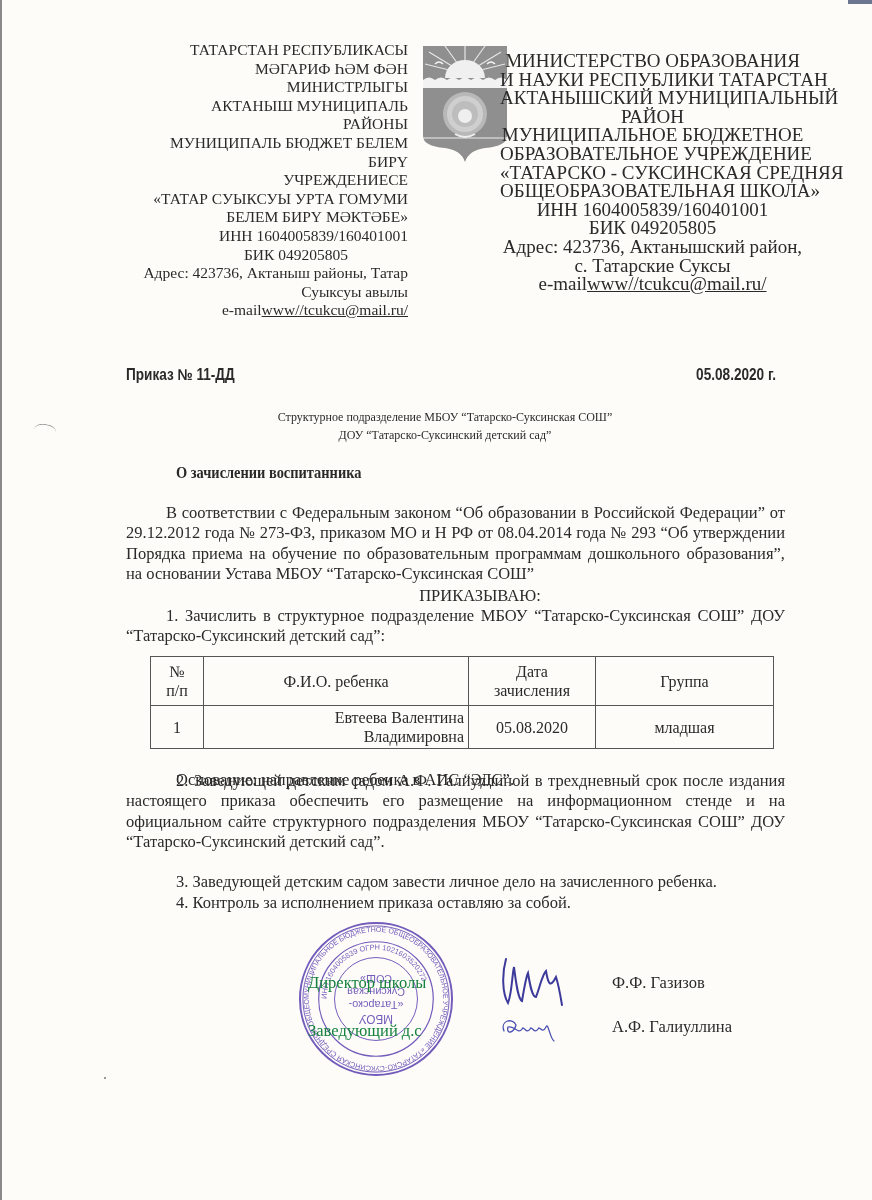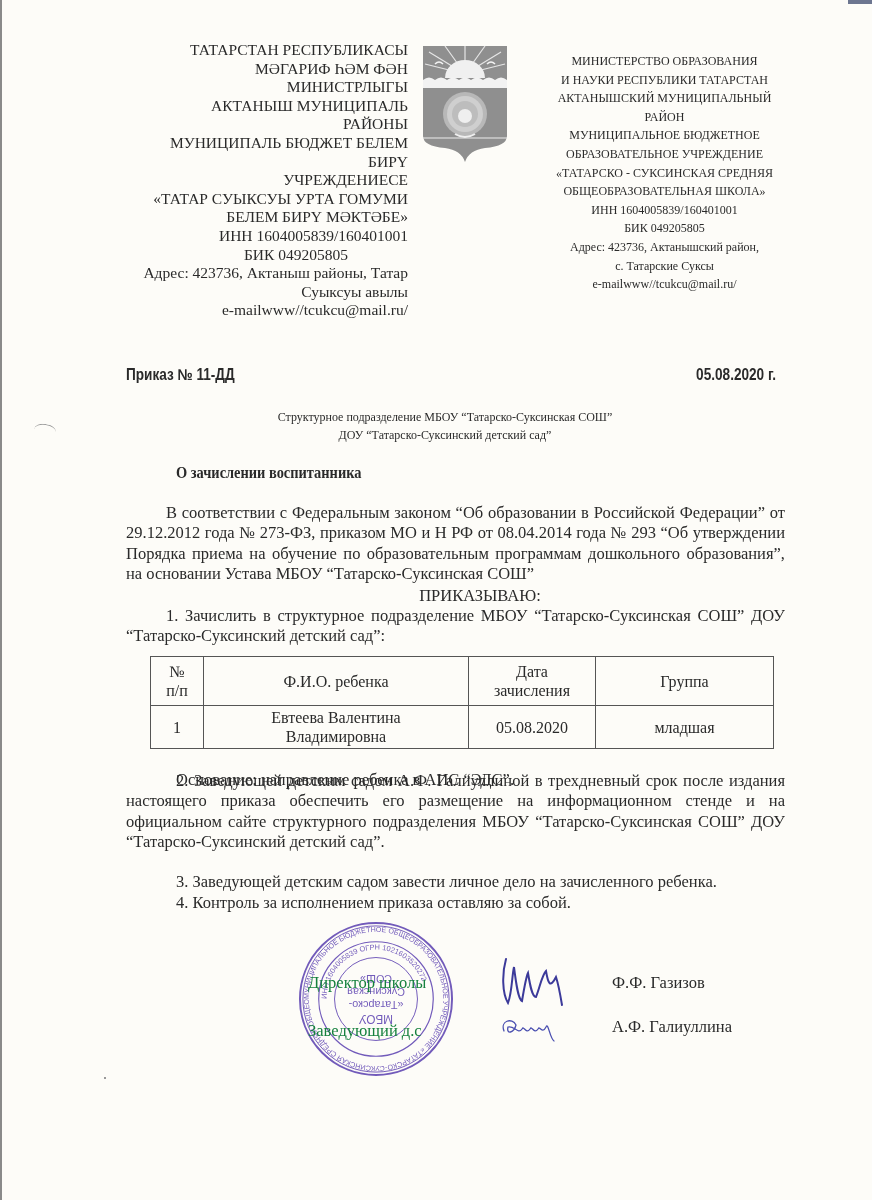--- a/index.html
+++ b/index.html
@@ -26,25 +26,25 @@
     .scan-mark {
       position: absolute; left: 34px; top: 424px; width: 22px; height: 12px;
       border-top: 1px solid #9a9a9a; border-radius: 50% 50% 0 0;
       transform: rotate(8deg);
     }
     .header-left {
       position: absolute; left: 112px; top: 41px; width: 296px;
       text-align: right; font-size: 15.5px; line-height: 18.6px;
     }
     .header-right {
-      position: absolute; left: 512px; top: 52px; width: 305px;
-      text-align: center; font-size: 12px; line-height: 18.6px;
+      position: absolute; left: 500px; top: 52px; width: 305px;
+      text-align: center; font-size: 19px; line-height: 18.6px;
     }
     .header-left div, .header-right div { white-space: nowrap; }
-    .email-link { }
+    .email-link { text-decoration: underline; }
     .emblem {
       position: absolute; left: 415px; top: 38px; width: 100px; height: 126px;
     }
     .order-line {
       position: absolute; left: 126px; top: 366px; width: 650px;
       font-family: "Liberation Sans Narrow", "Liberation Sans", sans-serif;
       font-weight: bold; font-size: 16px;
     }
     .order-number { position: absolute; left: 0; top: 0; transform: scaleX(0.85); transform-origin: left; }
     .order-date { position: absolute; right: 0; top: 0; transform: scaleX(0.85); transform-origin: right; }
@@ -71,21 +71,21 @@
     .enroll-table {
       position: absolute; left: 150px; top: 656px; width: 624px;
       border-collapse: collapse; font-size: 16px;
     }
     .enroll-table th, .enroll-table td {
       border: 1px solid #555; font-weight: normal; text-align: center;
       vertical-align: middle; padding: 2px 4px; line-height: 19px;
     }
     .enroll-table th { height: 44px; }
     .enroll-table td { height: 36px; }
-    .enroll-table td.fio { text-align: center; margin-top: 15px; }
+    .enroll-table td.fio { text-align: right; margin-top: 15px; }
     .basis { top: 770px; text-indent: 50px; }
     .item2 { top: 771px; text-indent: 50px; }
     .item3 { top: 872px; text-indent: 50px; }
     .item4 { top: 893px; text-indent: 50px; }
     .sign-title {
       position: absolute; font-size: 16.5px; color: #15803d;
     }
     .sign-director-title { left: 308px; top: 973px; }
     .sign-head-title { left: 308px; top: 1021px; }
     .sign-name { position: absolute; left: 612px; font-size: 16.5px; }

